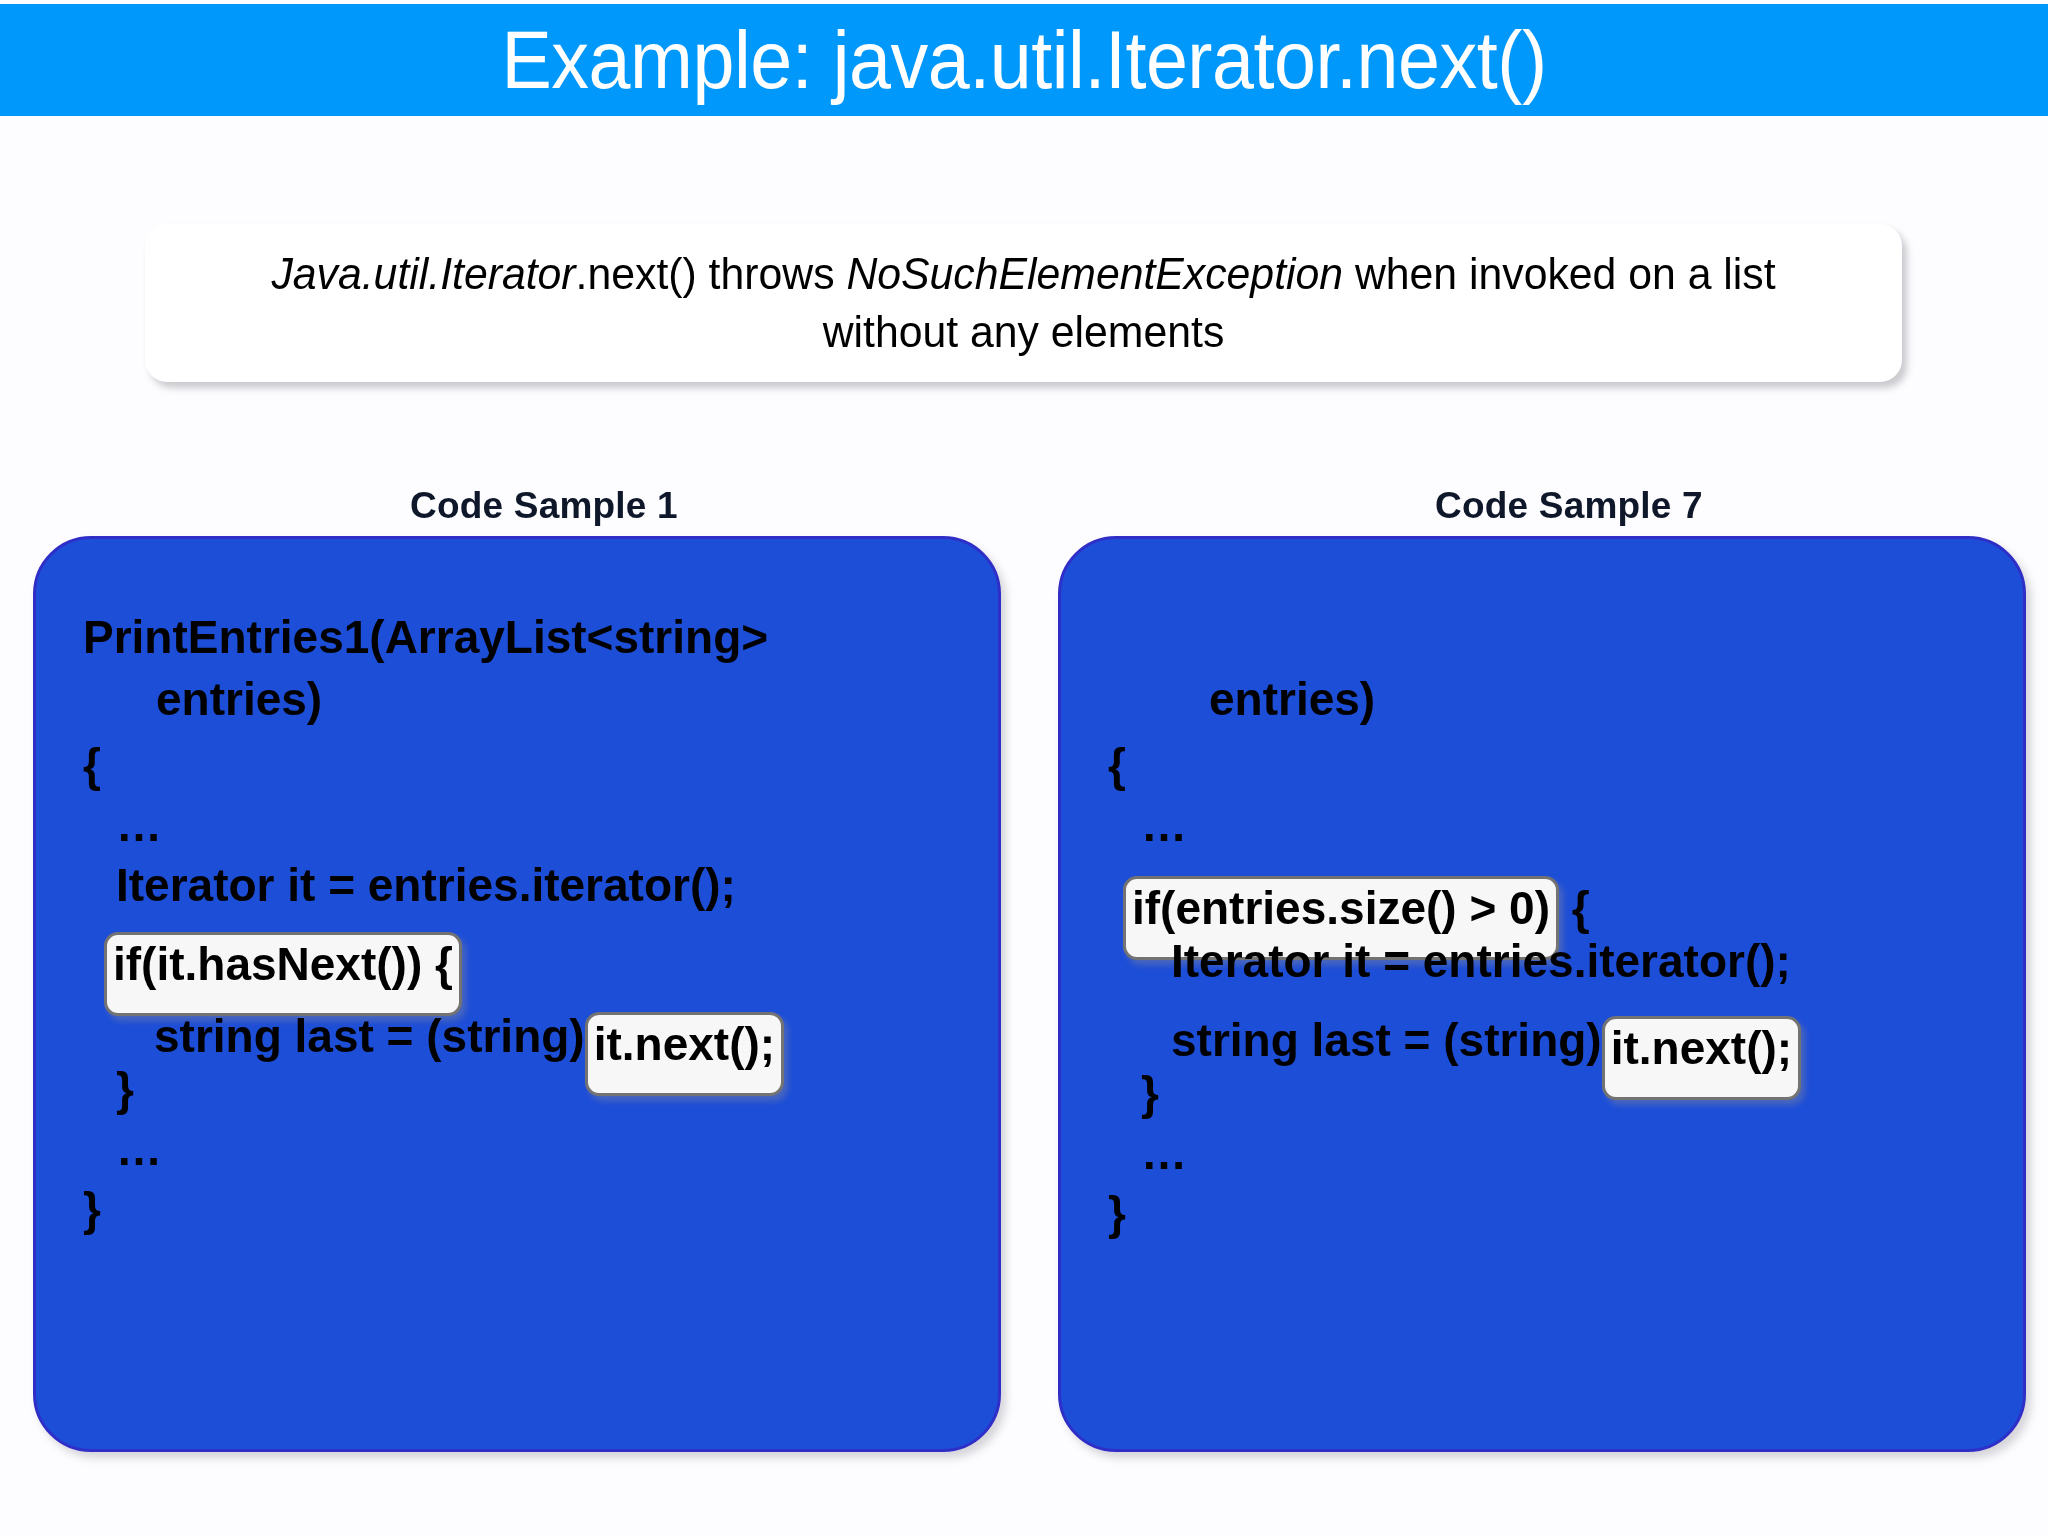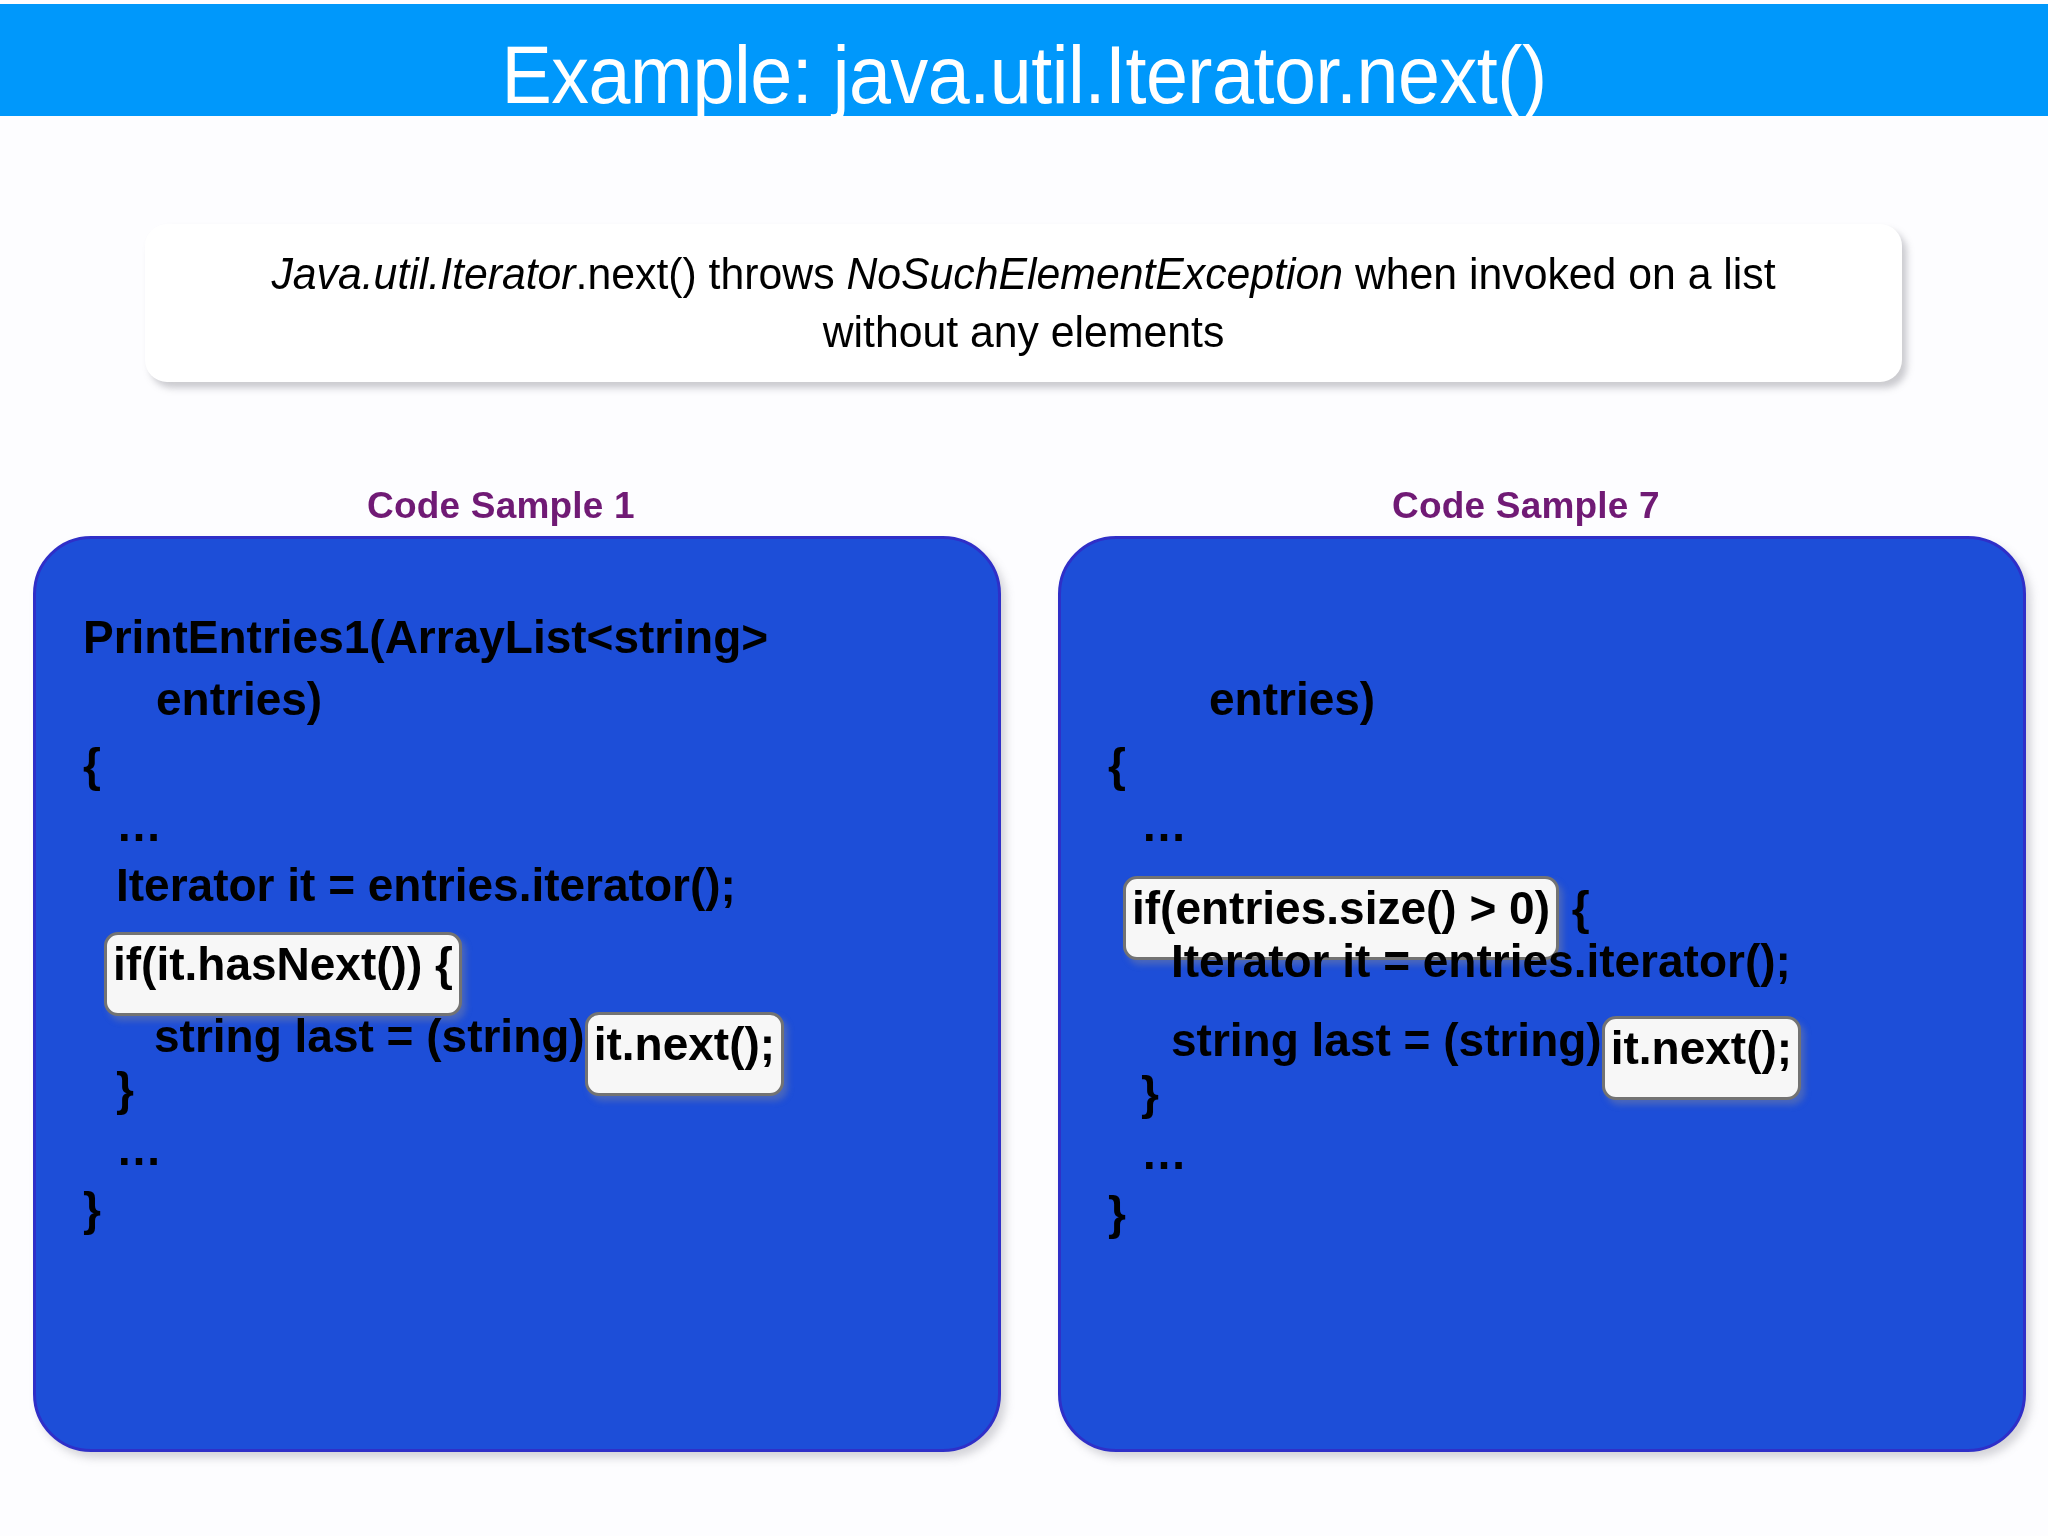--- a/index.html
+++ b/index.html
@@ -18,21 +18,21 @@
 
   
   #title-banner {
     position: absolute;
     left: 0;
     top: 4px;
     width: 2048px;
     height: 112px;
     background: #0098fb;
     display: flex;
-    align-items: flex-end;
+    align-items: center;
     justify-content: center;
     box-sizing: border-box;
   }
   #title-banner .title-text {
     color: #ffffff;
     font-family: "Liberation Sans Narrow", "Liberation Sans", sans-serif;
     font-size: 82px;
     line-height: 1;
     letter-spacing: -0.5px;
     transform: scaleX(0.92);
@@ -65,23 +65,24 @@
     transform: scaleX(0.95);
   }
   .ital { font-style: italic; }
 
   
   .column-heading {
     position: absolute;
     font-family: "Liberation Sans Narrow", "Liberation Sans", sans-serif;
     font-weight: bold;
     font-size: 37px;
-    color: #701a75;
+    color: #0f172a;
     letter-spacing: 0.2px;
     white-space: nowrap;
+    margin-left: 43px;
   }
   #heading-sample-1 { left: 367px; top: 485px; }
   #heading-sample-2 { left: 1392px; top: 485px; }
 
   
   .code-panel {
     position: absolute;
     top: 536px;
     width: 968px;
     height: 916px;

